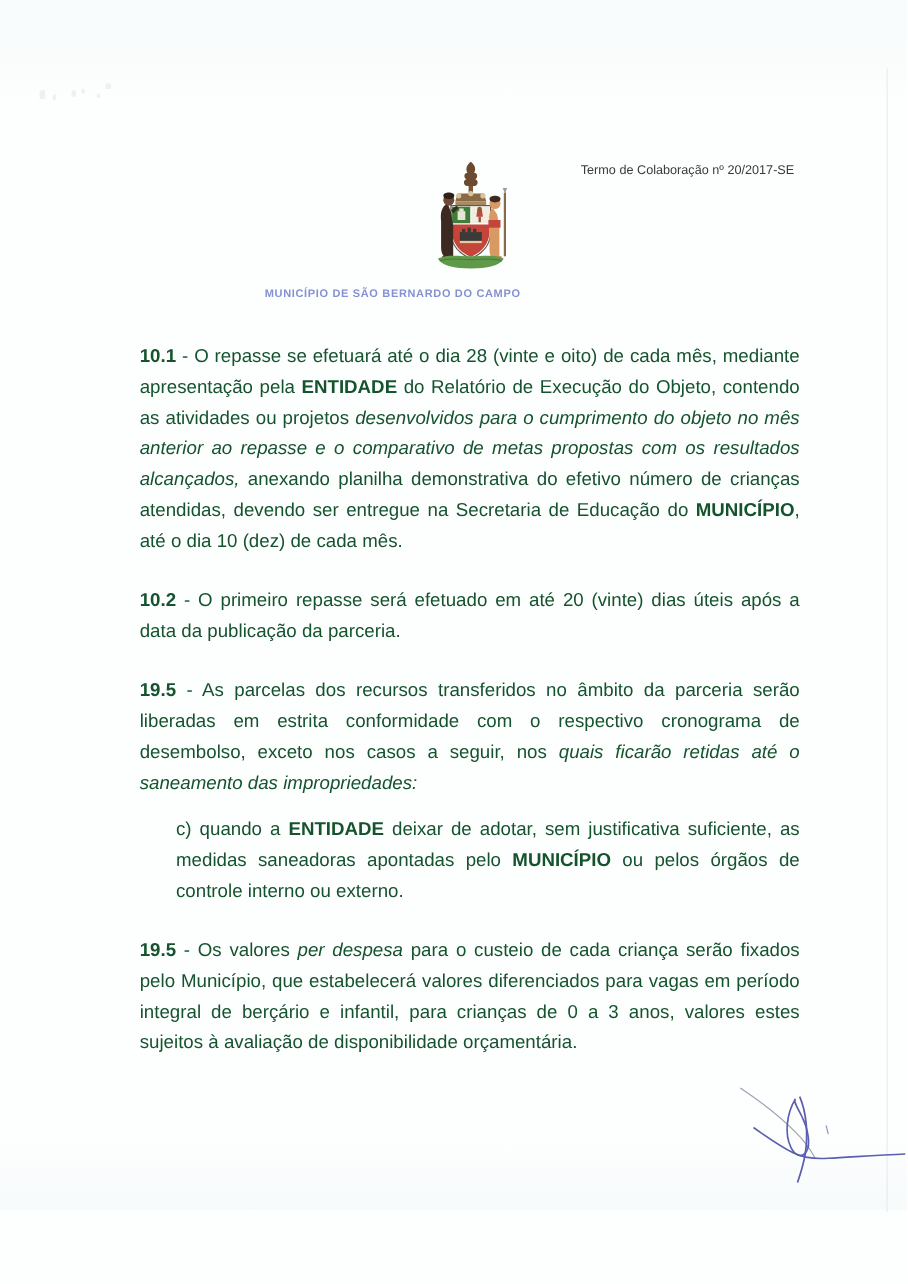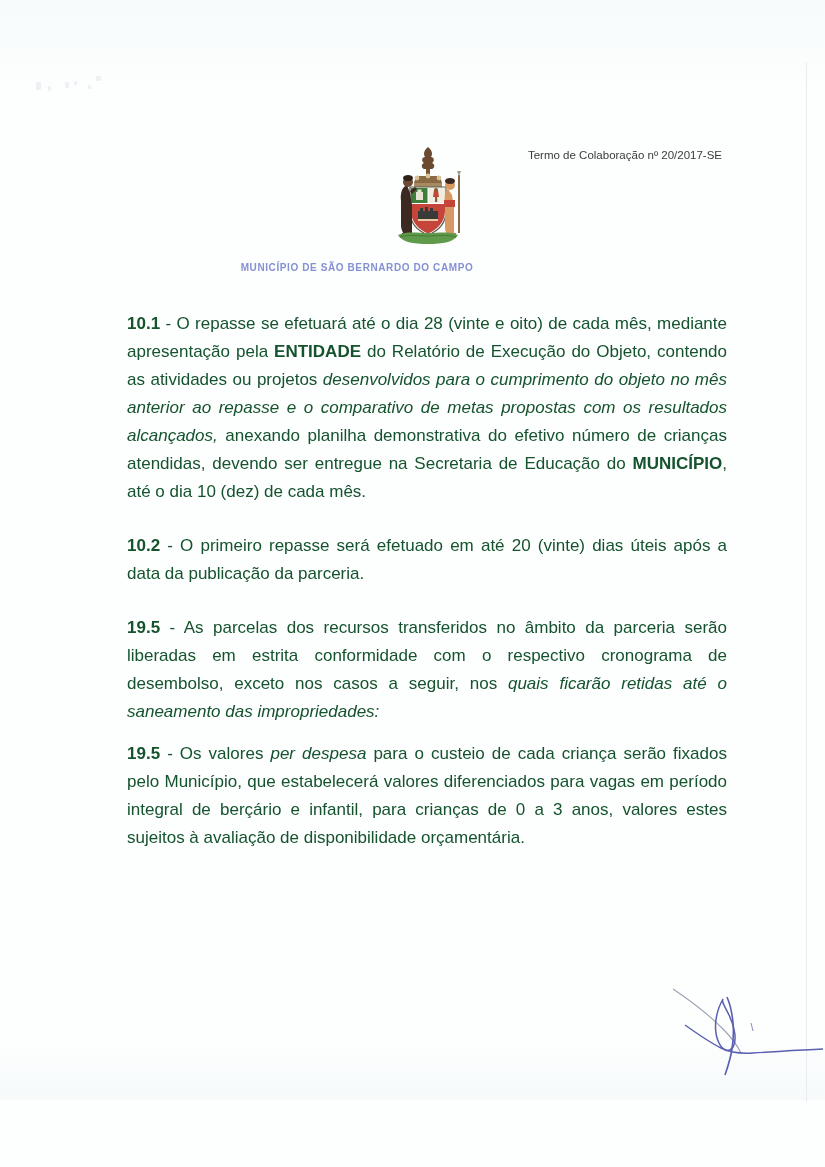--- a/index.html
+++ b/index.html
@@ -193,20 +193,21 @@
     <div class="body">
 
       <p class="para gap-big"><span class="num">10.1</span><span> - </span><span>O repasse se efetuará até o dia 28 (vinte e oito) de cada mês, mediante apresentação pela </span><span class="b">ENTIDADE</span><span> do Relatório de Execução do Objeto, contendo as atividades ou projetos </span><span class="i">desenvolvidos para o cumprimento do objeto no mês anterior ao repasse e o comparativo de metas propostas com os resultados alcançados,</span><span> anexando planilha demonstrativa do efetivo número de crianças atendidas, devendo ser entregue na Secretaria de Educação do </span><span class="b">MUNICÍPIO</span><span>, até o dia 10 (dez) de cada mês.</span></p>
 
       <p class="para gap-big"><span class="num">10.2</span><span> - </span><span>O primeiro repasse será efetuado em até 20 (vinte) dias úteis após a data da publicação da parceria.</span></p>
 
       <p class="para gap-sm"><span class="num">19.5</span><span> - </span><span>As parcelas dos recursos transferidos no âmbito da parceria serão liberadas em estrita conformidade com o respectivo cronograma de desembolso, exceto nos casos a seguir, nos </span><span class="i">quais ficarão retidas até o saneamento das impropriedades:</span></p>
 
 
 
+      <p class="para sub gap-big"><span>c) quando a </span><span class="b">ENTIDADE</span><span> deixar de adotar, sem justificativa suficiente, as medidas saneadoras apontadas pelo </span><span class="b">MUNICÍPIO</span><span> ou pelos órgãos de controle interno ou externo.</span></p>
 
 
       <p class="para"><span class="num">19.5</span><span> - </span><span>Os valores </span><span class="i">per despesa</span><span> para o custeio de cada criança serão fixados pelo Município, que estabelecerá valores diferenciados para vagas em período integral de berçário e infantil, para crianças de 0 a 3 anos, valores estes sujeitos à avaliação de disponibilidade orçamentária.</span></p>
 
     </div>
 
     <svg class="signature" viewBox="0 0 160 125">
       <path d="M8 14 C26 26 44 40 58 54 C66 62 72 70 76 78" fill="none" stroke="#8d8fa8" stroke-width="1.1" opacity="0.85"></path>
       <path d="M58 24 C50 38 48 56 54 68 C58 76 64 78 68 72 C72 66 70 52 64 40 C60 32 56 26 58 24 Z" fill="none" stroke="#5a5fb0" stroke-width="1.5"></path>
       <path d="M62 22 C68 36 70 56 67 74 C65 86 62 94 60 100" fill="none" stroke="#5a5fb0" stroke-width="1.6"></path>

